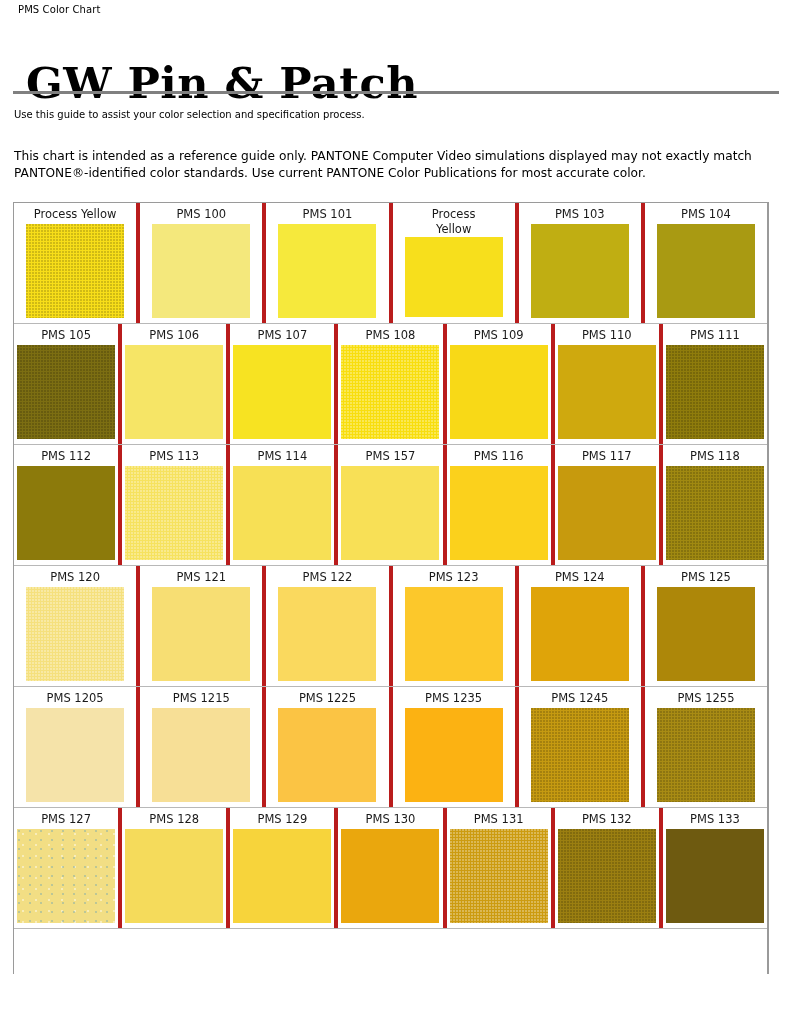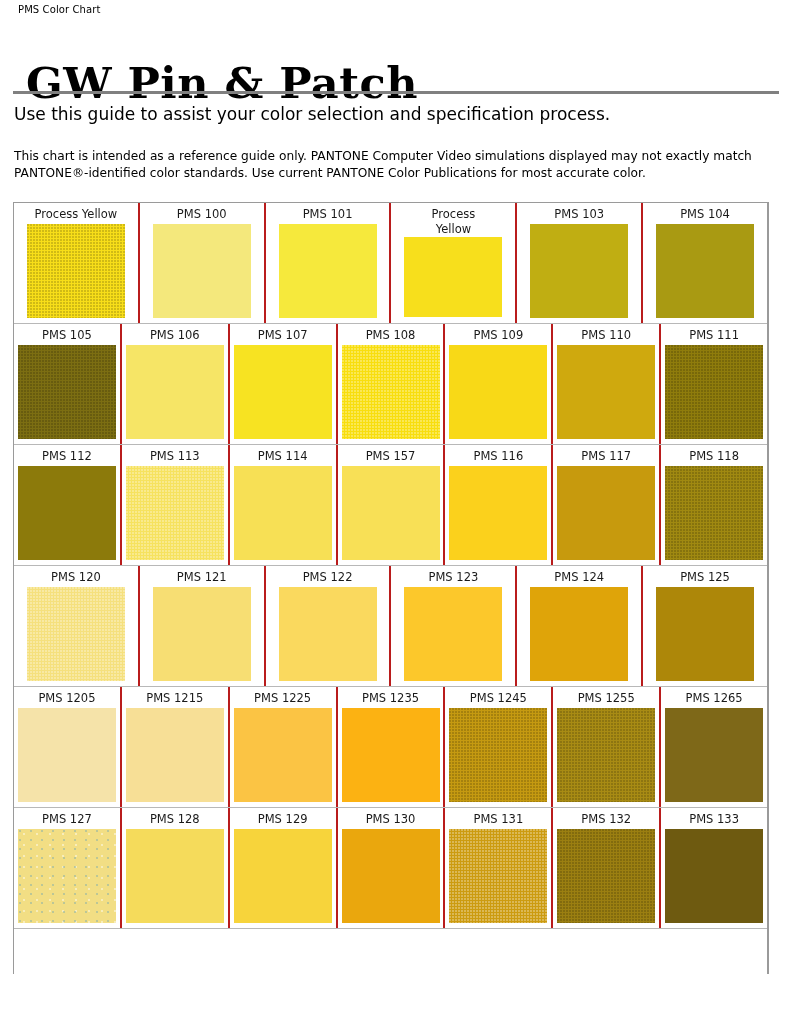--- a/index.html
+++ b/index.html
@@ -53,21 +53,21 @@
     top: 91px;
     width: 766px;
     height: 3px;
     background: #808080;
   }
 
   .intro-line {
     position: absolute;
     left: 14px;
     top: 106px;
-    font-size: 17px;
+    font-size: 10px;
     line-height: 17px;
     color: #000;
   }
 
   .disclaimer {
     position: absolute;
     left: 14px;
     top: 148px;
     width: 760px;
     font-size: 12.2px;
@@ -95,21 +95,21 @@
     flex-direction: row;
     width: 100%;
     box-sizing: border-box;
     border-bottom: 1px solid #b8b8b8;
   }
 
   .swatch-cell {
     width: 107.5px;
     flex: 1 1 0;
     box-sizing: border-box;
-    border-right: 2px solid #b91c1c;
+    border-right: 4px solid #b91c1c;
     padding: 3px 3px 5px 3px;
     display: flex;
     flex-direction: column;
     align-items: center;
     background: #ffffff;
   }
   .swatch-cell:last-child {
     border-right: none;
   }
 
@@ -303,24 +303,20 @@
           <div class="swatch-chip" style="background-color: rgb(252, 178, 18);"></div>
         </div>
         <div class="swatch-cell">
           <div class="swatch-label">PMS 1245</div>
           <div class="swatch-chip dither" style="background-color: rgb(197, 154, 17);"></div>
         </div>
         <div class="swatch-cell">
           <div class="swatch-label">PMS 1255</div>
           <div class="swatch-chip dither" style="background-color: rgb(168, 139, 20);"></div>
         </div>
-        <div class="swatch-cell">
-          <div class="swatch-label">PMS 1265</div>
-          <div class="swatch-chip" style="background-color: rgb(126, 104, 24);"></div>
-        </div>
       </div>
       <div class="swatch-row">
         <div class="swatch-cell">
           <div class="swatch-label">PMS 127</div>
           <div class="swatch-chip dither-speck" style="background-color: rgb(242, 222, 132);"></div>
         </div>
         <div class="swatch-cell">
           <div class="swatch-label">PMS 128</div>
           <div class="swatch-chip" style="background-color: rgb(245, 219, 91);"></div>
         </div>

